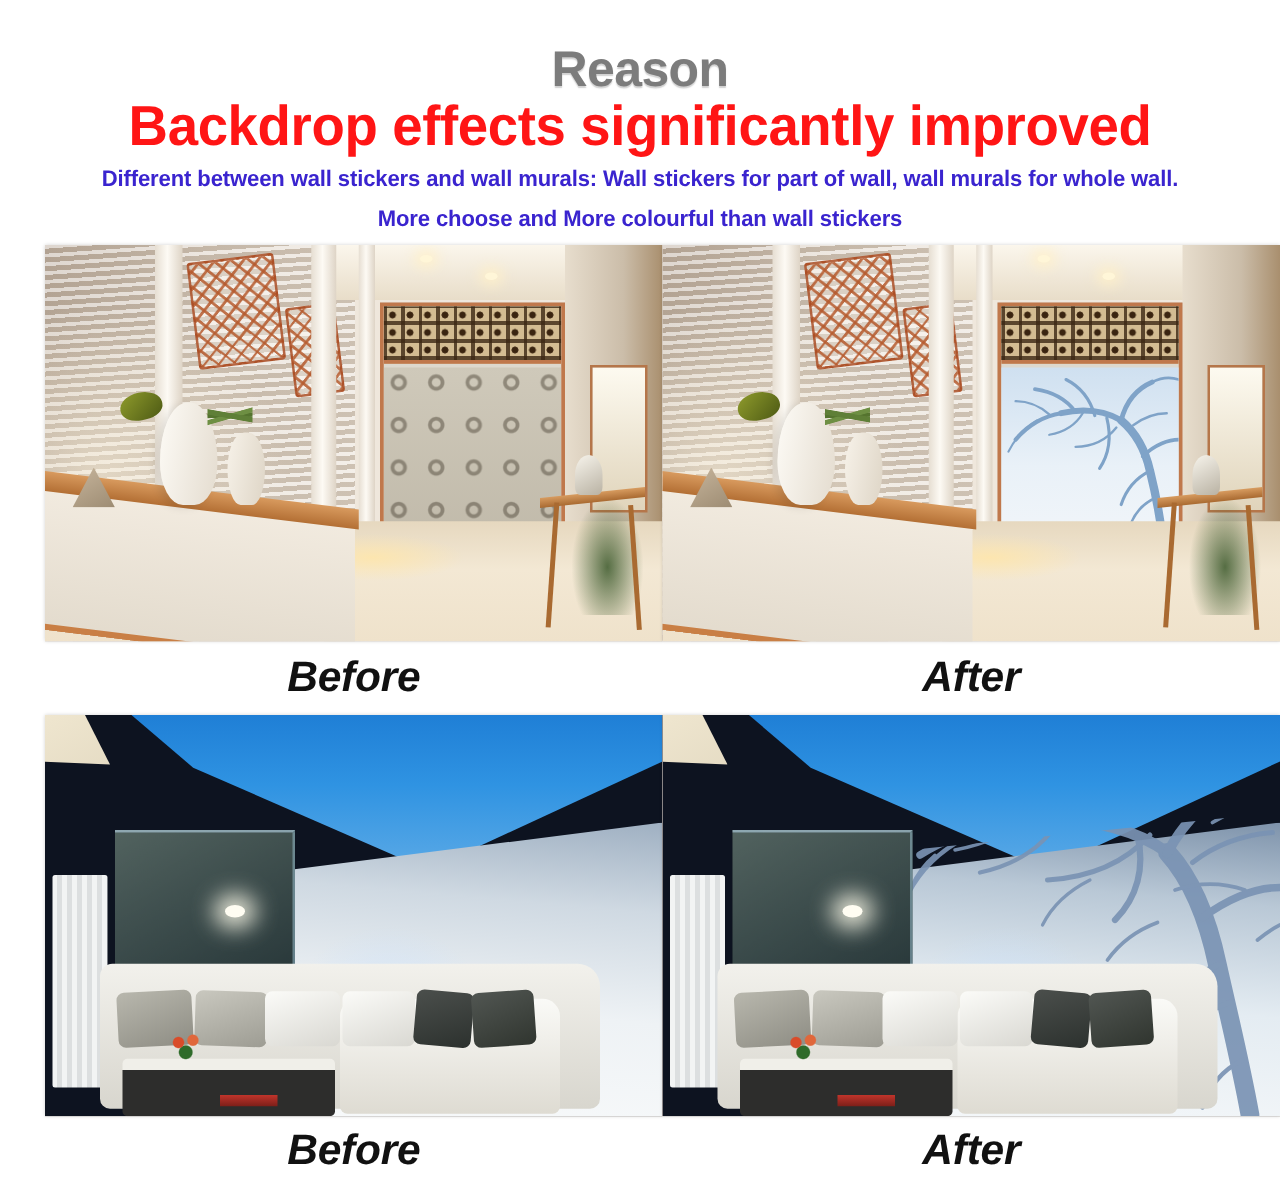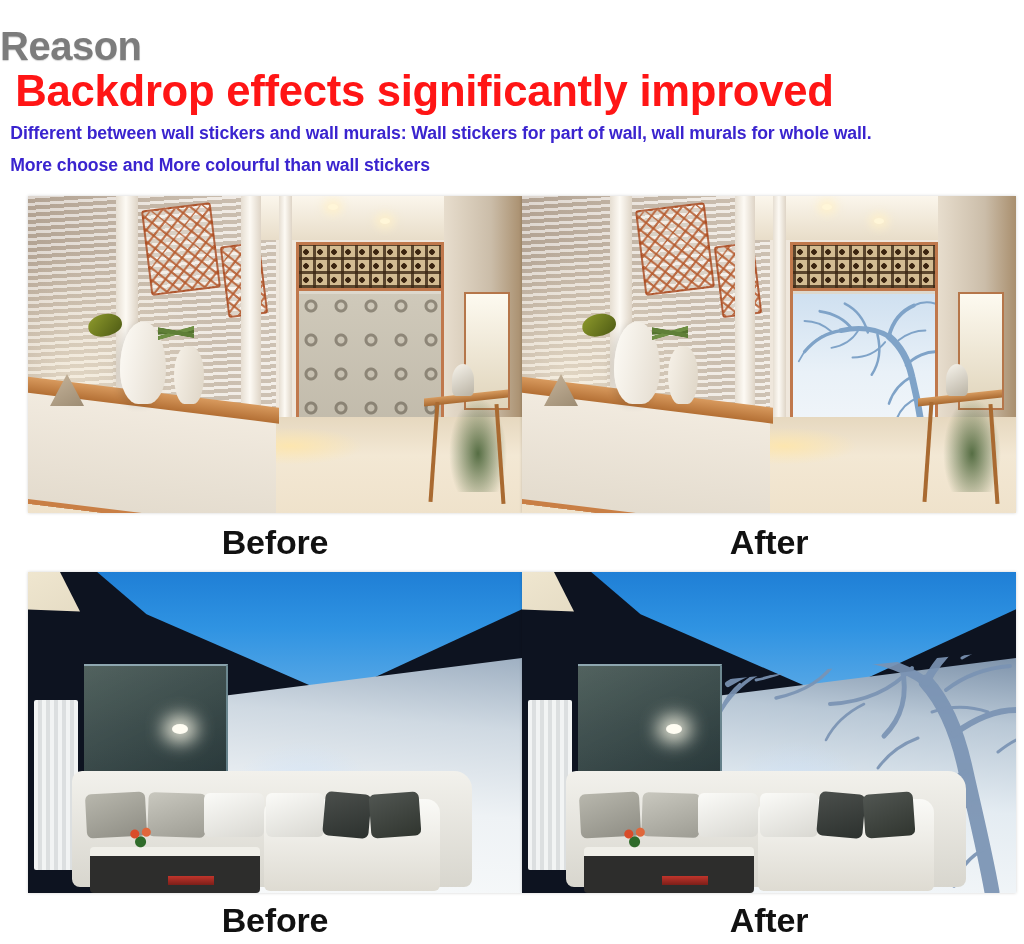--- a/index.html
+++ b/index.html
@@ -11,22 +11,22 @@
     width: 1024px;
     height: 944px;
     font-family: "Liberation Sans", sans-serif;
     overflow: hidden;
     position: relative;
   }
 
   
   .header {
     width: 100%;
-    text-align: left;
-    padding-top: 26px;
+    text-align: center;
+    padding-top: 36px;
   }
   .reason-word {
     font-family: "Liberation Sans Narrow", "Liberation Sans", sans-serif;
     font-size: 40px;
     font-weight: 700;
     color: #7c7c7c;
     letter-spacing: -0.5px;
     line-height: 1;
     margin: 0;
     text-shadow: 0 1px 1px rgba(120,120,120,0.35);
@@ -53,22 +53,23 @@
   }
 
   
   .grid {
     position: absolute;
     left: 0; top: 196px;
     width: 1024px;
   }
   .row {
     display: flex;
-    justify-content: space-between;
-    padding: 0 28px;
+    justify-content: flex-end;
+    padding: 0 0;
+    font-style: italic;
   }
   .cell { width: 494px; }
 
   .photo {
     position: relative;
     width: 494px;
     height: 317px;
     overflow: hidden;
     box-shadow: 0 0 3px rgba(0,0,0,0.18);
     background: #cfc6bb;

